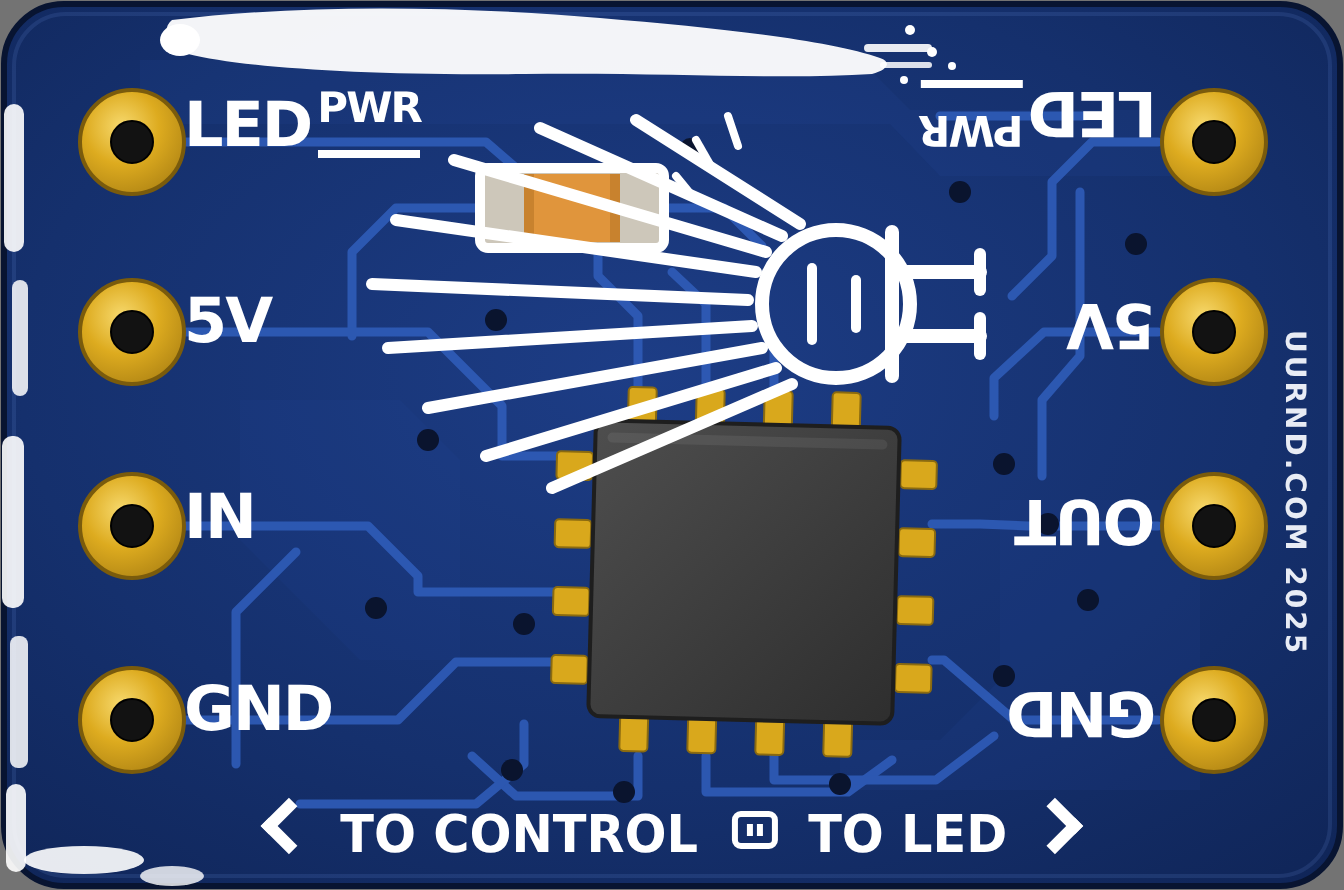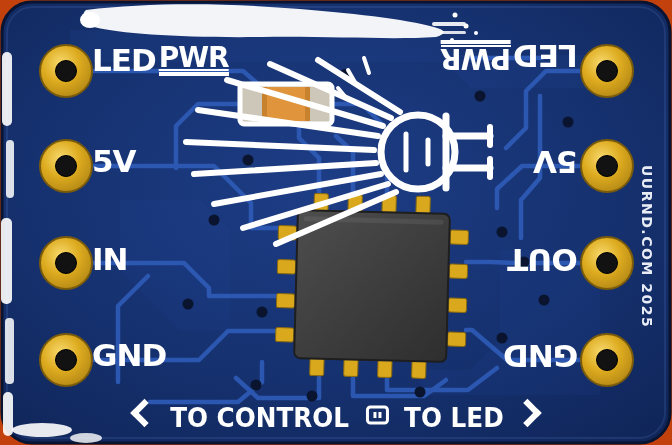--- a/index.html
+++ b/index.html
@@ -1,29 +1,29 @@
 <!DOCTYPE html>
 <html><head>
 <meta charset="utf-8">
 <style>
   html,body{margin:0;padding:0;background:#000;}
   .stage{
     position:relative;width:672px;height:445px;overflow:hidden;
-    background:#c2410c;font-family:"DejaVu Sans","Liberation Sans",sans-serif;
+    background:#737373;font-family:"DejaVu Sans","Liberation Sans",sans-serif;
     -webkit-user-select:none;user-select:none;
   }
   .stage svg.boardart{position:absolute;left:0;top:0;}
 
   
   .pin-label{
     position:absolute;left:92px;display:flex;align-items:flex-end;gap:3px;
     color:#fff;font-weight:800;white-space:nowrap;line-height:1;
   }
   .pin-label .main{font-size:31px;letter-spacing:-1px;}
-  .pin-label .sub{font-size:28px;letter-spacing:-1px;border-bottom:4px solid #fff;padding-bottom:0;text-decoration:underline;}
+  .pin-label .sub{font-size:21px;letter-spacing:-1px;border-bottom:4px solid #fff;padding-bottom:10px;}
   .pin-label.right{left:auto;right:94px;transform:rotate(180deg);transform-origin:center;}
 
   
   .banner{
     position:absolute;left:50%;bottom:12px;transform:translateX(-50%);
     display:flex;align-items:flex-start;gap:11px;color:#fff;white-space:nowrap;
   }
   .banner .btxt{font-size:26px;font-weight:800;transform:scaleX(.95);letter-spacing:0;}
   .chev{width:14px;height:14px;border-left:6px solid #fff;border-bottom:6px solid #fff;display:inline-block;}
   .chev.left{transform:rotate(45deg);}

